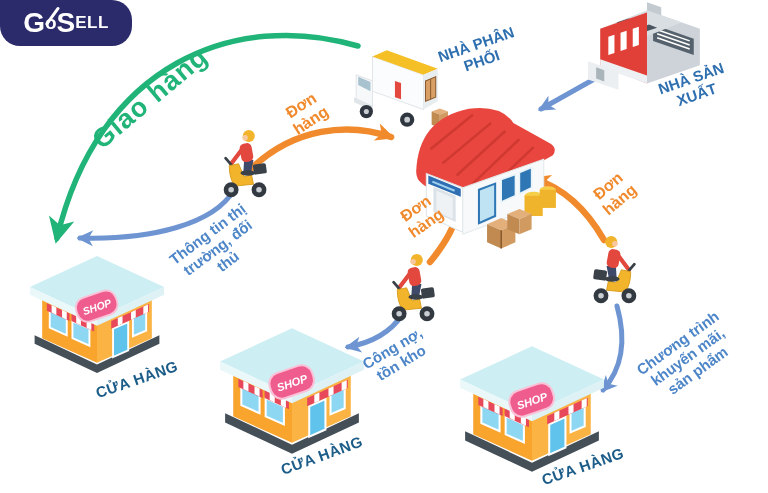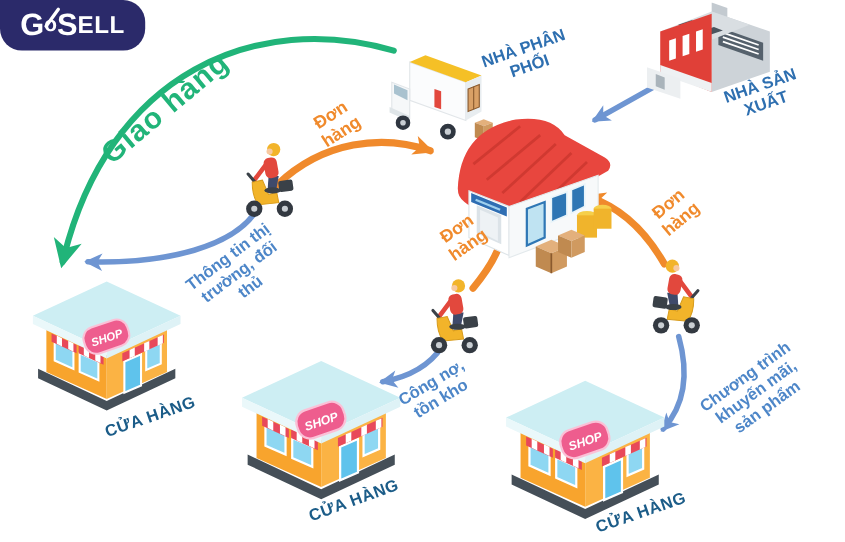--- a/index.html
+++ b/index.html
@@ -5,21 +5,21 @@
   html,body{margin:0;padding:0;background:#fff;}
   .canvas{position:relative;width:768px;height:493px;background:#ffffff;overflow:hidden;
           font-family:"Liberation Sans",sans-serif;}
   .abs{position:absolute;}
   
   .logo{position:absolute;left:0;top:0;width:132px;height:46px;background:#2b2a6a;
         border-radius:0 20px 20px 20px;display:flex;align-items:center;justify-content:center;
         color:#fff;font-weight:bold;}
   .logo .big{font-size:28px;}
   .logo .mid{font-size:19px;position:relative;}
-  .logo .ell{font-size:22px;letter-spacing:.5px;}
+  .logo .ell{font-size:17px;letter-spacing:.5px;}
   .logo .pen{position:absolute;left:6px;top:-7px;width:2.5px;height:22px;background:#fff;
              transform:rotate(36deg);border-radius:2px;}
   
   .lbl{position:absolute;font-weight:bold;text-align:center;line-height:1.12;
        transform-origin:center center;white-space:normal;}
   .nowrap{white-space:nowrap;}
   .green-lbl{color:#21b479;font-size:27px;letter-spacing:1px;}
   .orange-lbl{color:#f08a2c;font-size:16px;}
   .blue-lbl{color:#4d86c8;font-size:15px;}
   .node-lbl{color:#2e6fb0;font-size:15px;}

